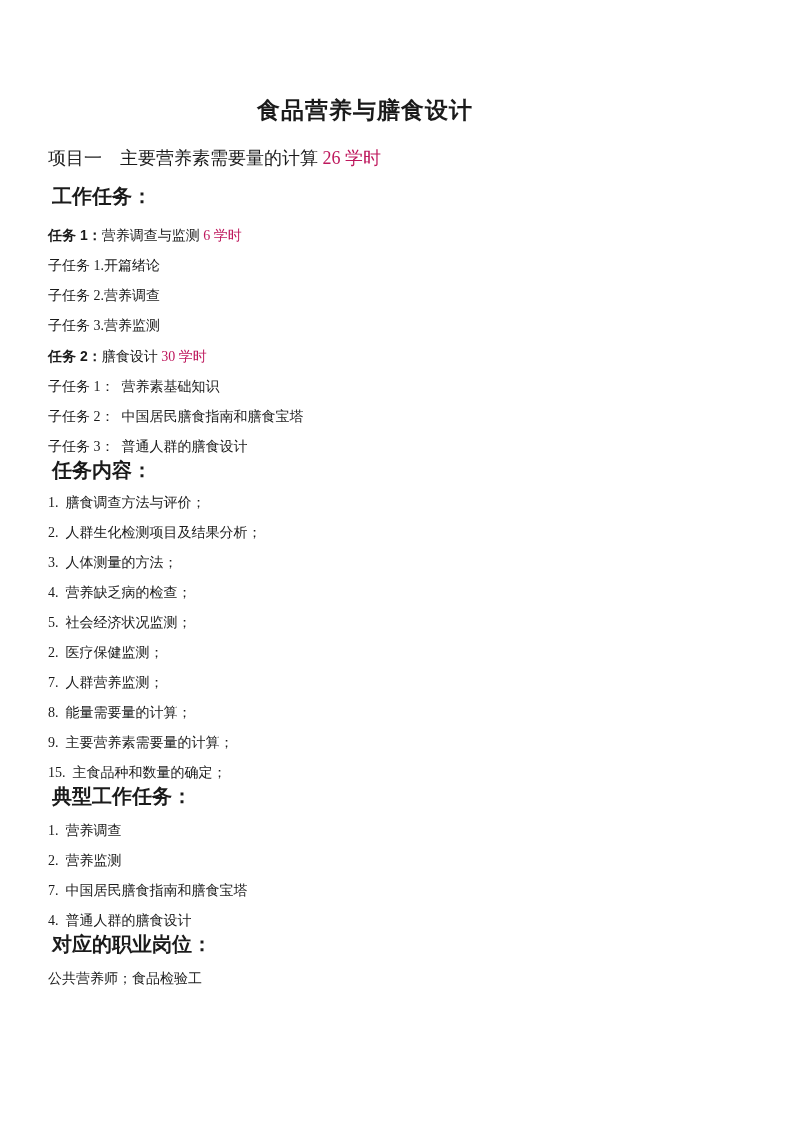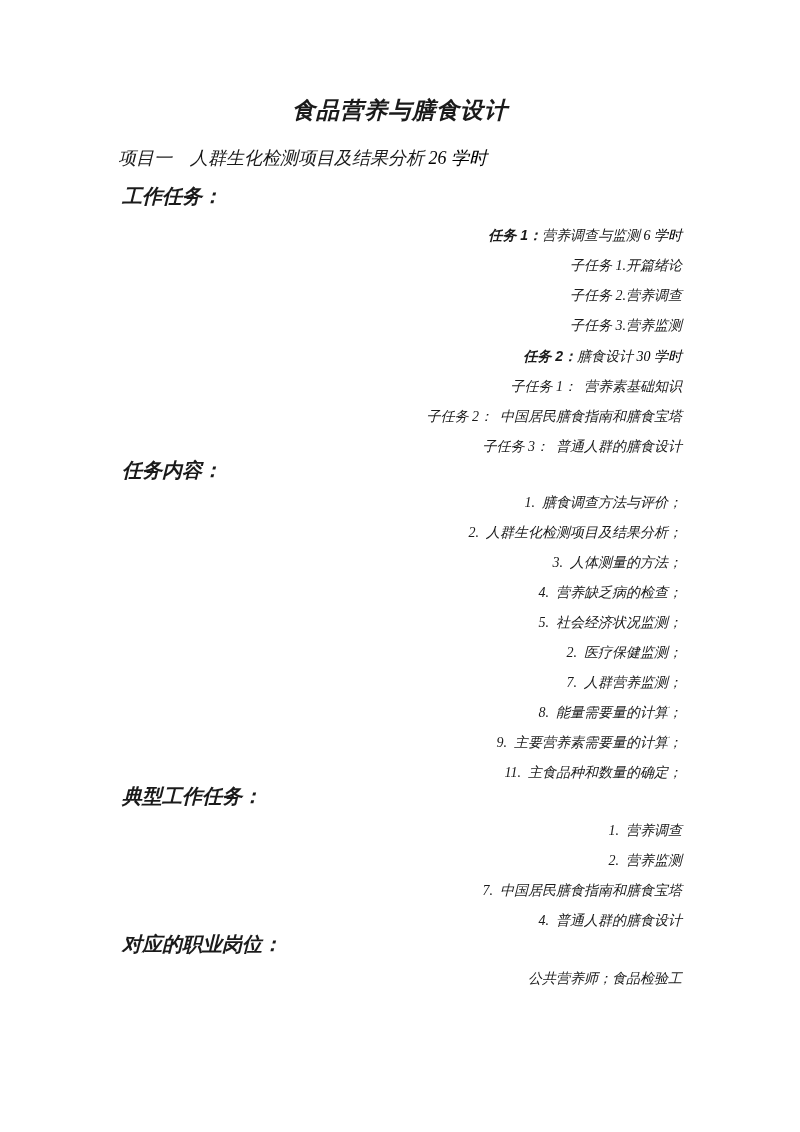--- a/index.html
+++ b/index.html
@@ -12,22 +12,21 @@
     width: 800px;
     height: 1132px;
     background: #ffffff;
     overflow: hidden;
     box-sizing: border-box;
     color: #1a1a1a;
     font-family: "Liberation Serif", serif;
   }
   .content {
     box-sizing: border-box;
-    padding: 96px 118px 0 118px;
-    font-style: italic;
+    padding: 96px 118px 0 48px;
   }
   .doc-title {
     font-size: 23px;
     font-weight: bold;
     line-height: 30px;
     text-align: center;
     margin: 0 0 18px 0;
     letter-spacing: 1px;
     white-space: pre-wrap;
   }
@@ -46,37 +45,36 @@
     white-space: pre-wrap;
   }
   .mb-10 { margin-bottom: 10px; }
   .mb-6  { margin-bottom: 6px; }
   .mt-neg { margin-top: -6px; }
   .body-line {
     font-size: 14px;
     line-height: 30px;
     margin: 0;
     white-space: pre-wrap;
-    text-align: right;
   }
   .bold-label {
     font-weight: bold;
     font-family: "Liberation Sans", sans-serif;
   }
-  .red { color: #000000; }
+  .red { color: #be185d; }
 </style>
 </head>
 <body>
 
 <div class="page">
   <div class="content">
 
     <h1 class="doc-title">食品营养与膳食设计</h1>
 
-    <div class="project-line"><span>项目一　人群生化检测项目及结果分析 </span><span class="red">26 学时</span></div>
+    <div class="project-line"><span>项目一　主要营养素需要量的计算 </span><span class="red">26 学时</span></div>
 
     <h2 class="section-heading mb-10">工作任务：</h2>
 
     <div class="body-line"><span class="bold-label">任务 1：</span><span>营养调查与监测 </span><span class="red">6 学时</span></div>
 
     <div class="body-line">子任务 1.开篇绪论</div>
     <div class="body-line">子任务 2.营养调查</div>
     <div class="body-line">子任务 3.营养监测</div>
 
     <div class="body-line"><span class="bold-label">任务 2：</span><span>膳食设计 </span><span class="red">30 学时</span></div>
@@ -89,21 +87,21 @@
 
     <div class="body-line">1.  膳食调查方法与评价；</div>
     <div class="body-line">2.  人群生化检测项目及结果分析；</div>
     <div class="body-line">3.  人体测量的方法；</div>
     <div class="body-line">4.  营养缺乏病的检查；</div>
     <div class="body-line">5.  社会经济状况监测；</div>
     <div class="body-line">2.  医疗保健监测；</div>
     <div class="body-line">7.  人群营养监测；</div>
     <div class="body-line">8.  能量需要量的计算；</div>
     <div class="body-line">9.  主要营养素需要量的计算；</div>
-    <div class="body-line">11.  主食品种和数量的确定；</div>
+    <div class="body-line">15.  主食品种和数量的确定；</div>
 
     <h2 class="section-heading mt-neg mb-6">典型工作任务：</h2>
 
     <div class="body-line">1.  营养调查</div>
     <div class="body-line">2.  营养监测</div>
     <div class="body-line">7.  中国居民膳食指南和膳食宝塔</div>
     <div class="body-line">4.  普通人群的膳食设计</div>
 
     <h2 class="section-heading mt-neg mb-6">对应的职业岗位：</h2>
 

